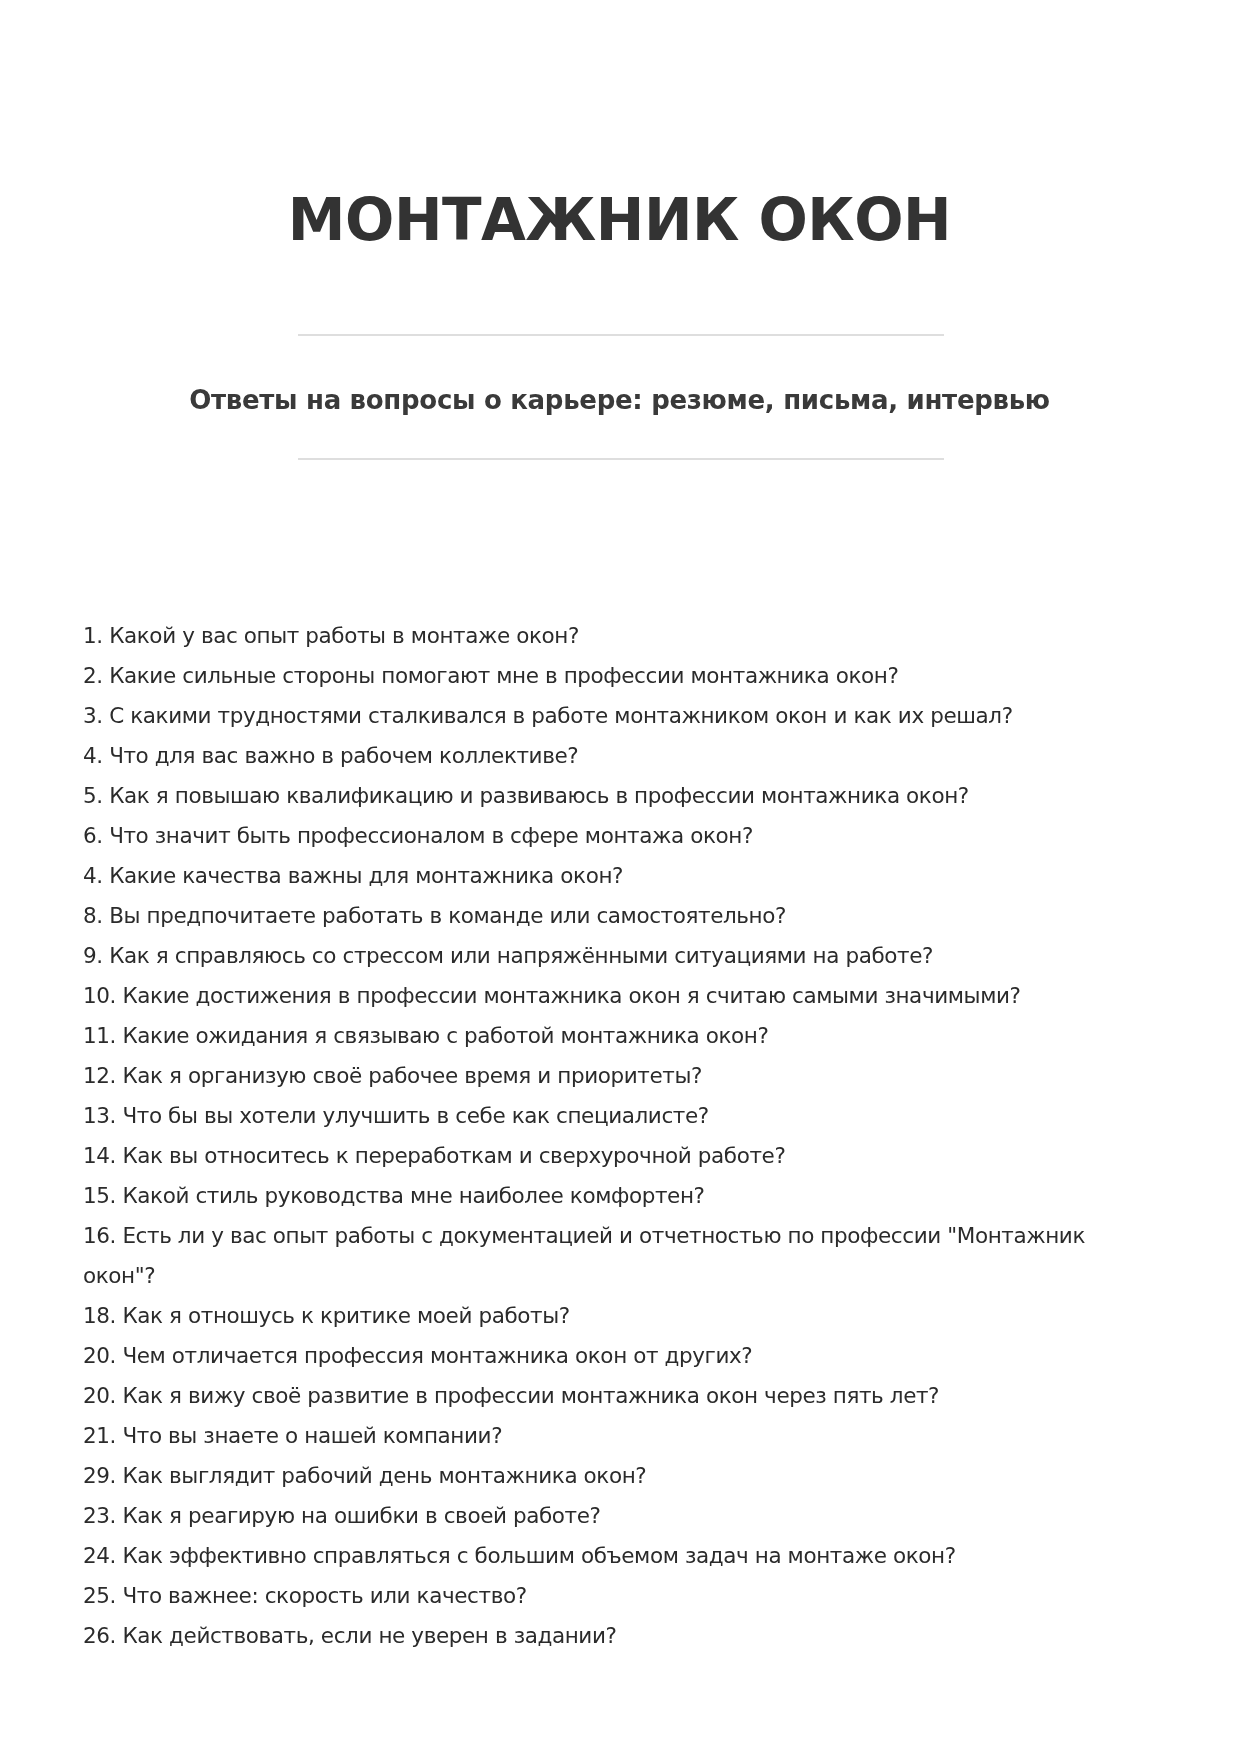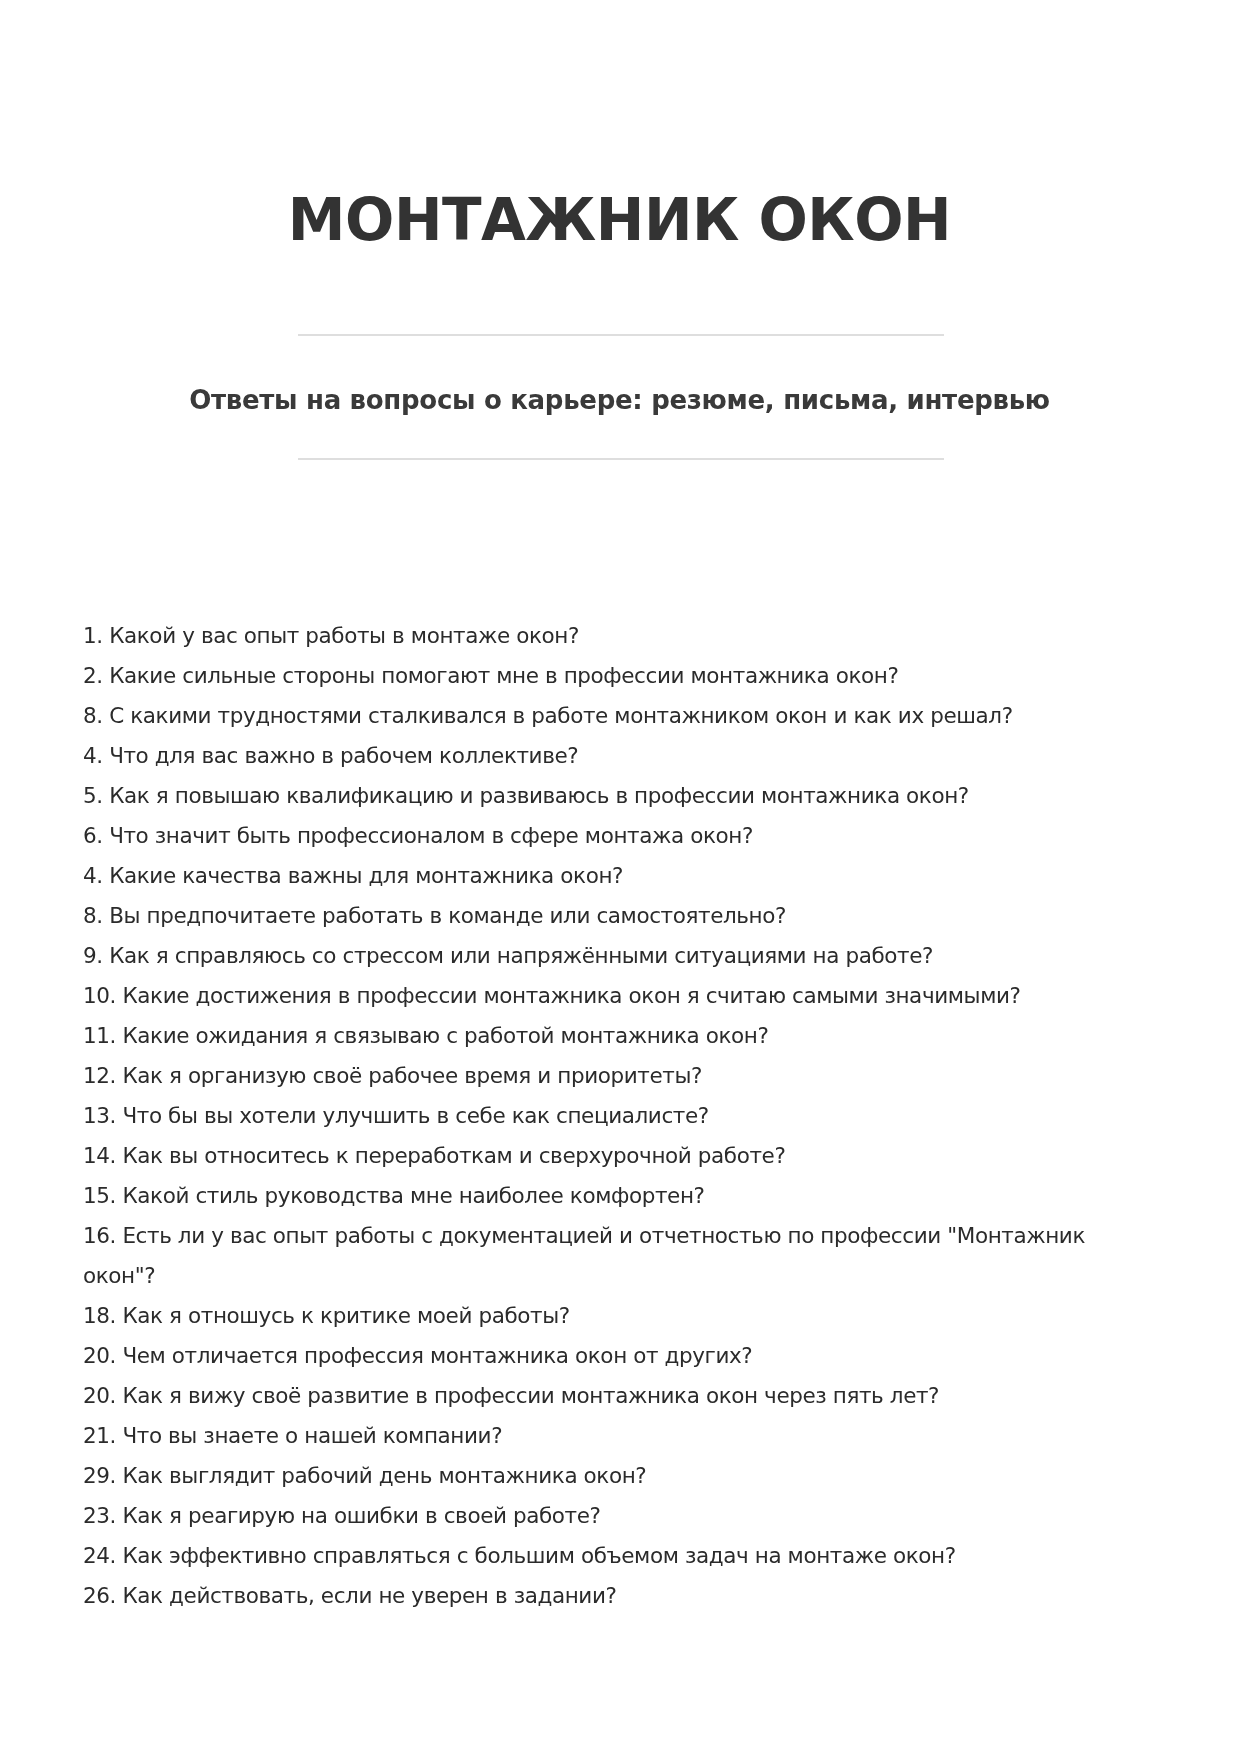--- a/index.html
+++ b/index.html
@@ -78,35 +78,36 @@
 
 <div class="divider top"></div>
 
 <h2 class="subtitle">Ответы на вопросы о карьере: резюме, письма, интервью</h2>
 
 <div class="divider bottom"></div>
 
 <ul class="questions">
   <li>1. Какой у вас опыт работы в монтаже окон?</li>
   <li>2. Какие сильные стороны помогают мне в профессии монтажника окон?</li>
-  <li>8. С какими трудностями сталкивался в работе монтажником окон и как их решал?</li>
+  <li>3. С какими трудностями сталкивался в работе монтажником окон и как их решал?</li>
   <li>4. Что для вас важно в рабочем коллективе?</li>
   <li>5. Как я повышаю квалификацию и развиваюсь в профессии монтажника окон?</li>
   <li>6. Что значит быть профессионалом в сфере монтажа окон?</li>
   <li>4. Какие качества важны для монтажника окон?</li>
   <li>8. Вы предпочитаете работать в команде или самостоятельно?</li>
   <li>9. Как я справляюсь со стрессом или напряжёнными ситуациями на работе?</li>
   <li>10. Какие достижения в профессии монтажника окон я считаю самыми значимыми?</li>
   <li>11. Какие ожидания я связываю с работой монтажника окон?</li>
   <li>12. Как я организую своё рабочее время и приоритеты?</li>
   <li>13. Что бы вы хотели улучшить в себе как специалисте?</li>
   <li>14. Как вы относитесь к переработкам и сверхурочной работе?</li>
   <li>15. Какой стиль руководства мне наиболее комфортен?</li>
   <li>16. Есть ли у вас опыт работы с документацией и отчетностью по профессии "Монтажник окон"?</li>
   <li>18. Как я отношусь к критике моей работы?</li>
   <li>20. Чем отличается профессия монтажника окон от других?</li>
   <li>20. Как я вижу своё развитие в профессии монтажника окон через пять лет?</li>
   <li>21. Что вы знаете о нашей компании?</li>
   <li>29. Как выглядит рабочий день монтажника окон?</li>
   <li>23. Как я реагирую на ошибки в своей работе?</li>
   <li>24. Как эффективно справляться с большим объемом задач на монтаже окон?</li>
+  <li>25. Что важнее: скорость или качество?</li>
   <li>26. Как действовать, если не уверен в задании?</li>
 </ul>
 
 </body></html>

